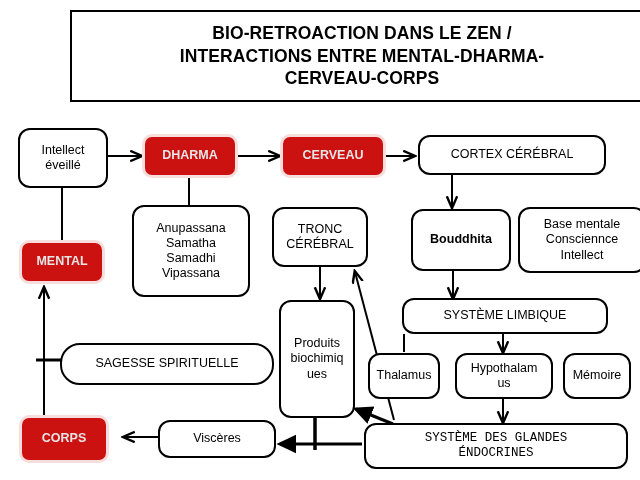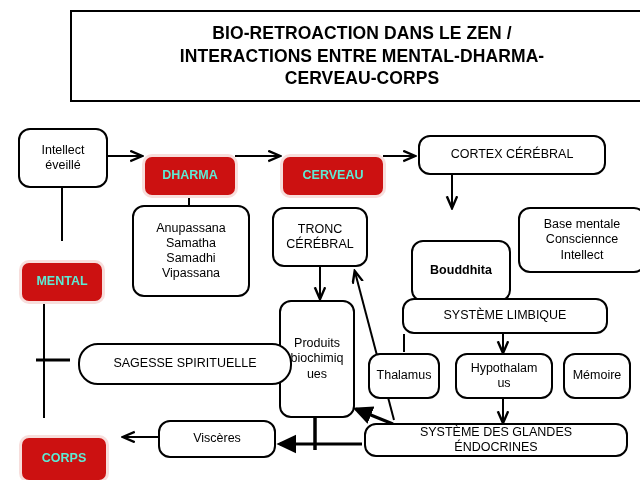--- a/index.html
+++ b/index.html
@@ -49,26 +49,25 @@
     align-items: center;
     justify-content: center;
     text-align: center;
     color: #000000;
     font-size: 12.5px;
     line-height: 1.22;
     padding: 12px 4px;
   }
   .node.red {
     background: #CC1111;
-    color: #5eead4;
+    color: #e5e5e5;
     border: 2px solid #CC1111;
     border-radius: 7px;
     font-weight: bold;
     box-shadow: 0 0 0 3px #f7dedc;
-    margin-top: 20px;
   }
   .node.bold { font-weight: bold; }
   .node .lbl { display: block; white-space: pre-line; }
 
   
   #wires {
     position: absolute;
     left: 0; top: 0;
     width: 640px; height: 480px;
     pointer-events: none;
@@ -160,21 +159,21 @@
 Samatha
 Samadhi
 Vipassana</span>
   </div>
 
   <div class="node" style="left:272px; top:207px; width:96px; height:60px;">
     <span class="lbl">TRONC
 CÉRÉBRAL</span>
   </div>
 
-  <div class="node bold" style="left:411px; top:209px; width:100px; height:62px;margin-top:31px;">
+  <div class="node bold" style="left:411px; top:209px; width:100px; height:62px;">
     <span class="lbl">Bouddhita</span>
   </div>
 
   <div class="node" style="left:518px; top:207px; width:128px; height:66px;">
     <span class="lbl">Base mentale
 Consciennce
 Intellect</span>
   </div>
 
   <div class="node" style="left:368px; top:353px; width:72px; height:46px;">
@@ -193,30 +192,30 @@
   <div class="node" style="left:279px; top:300px; width:76px; height:118px;">
     <span class="lbl">Produits
 biochimiq
 ues</span>
   </div>
 
   <div class="node" style="left:563px; top:353px; width:68px; height:46px;">
     <span class="lbl">Mémoire</span>
   </div>
 
-  <div class="node" style="left:78px; top:343px; width:214px; height:42px;border-radius:20px;">
+  <div class="node" style="left:60px; top:343px; width:214px; height:42px;border-radius:20px;">
     <span class="lbl">SAGESSE SPIRITUELLE</span>
   </div>
 
   <div class="node red" style="left:22px; top:418px; width:84px; height:42px;">
     <span class="lbl">CORPS</span>
   </div>
 
   <div class="node" style="left:158px; top:420px; width:118px; height:38px;">
     <span class="lbl">Viscères</span>
   </div>
 
-  <div class="node" style="left:364px; top:423px; width:264px; height:34px;">
+  <div class="node" style="left:364px; top:423px; width:264px; height:46px;font-family:Liberation Mono, monospace;">
     <span class="lbl">SYSTÈME DES GLANDES
 ÉNDOCRINES</span>
   </div>
 
 </div>
 
 </body></html>

